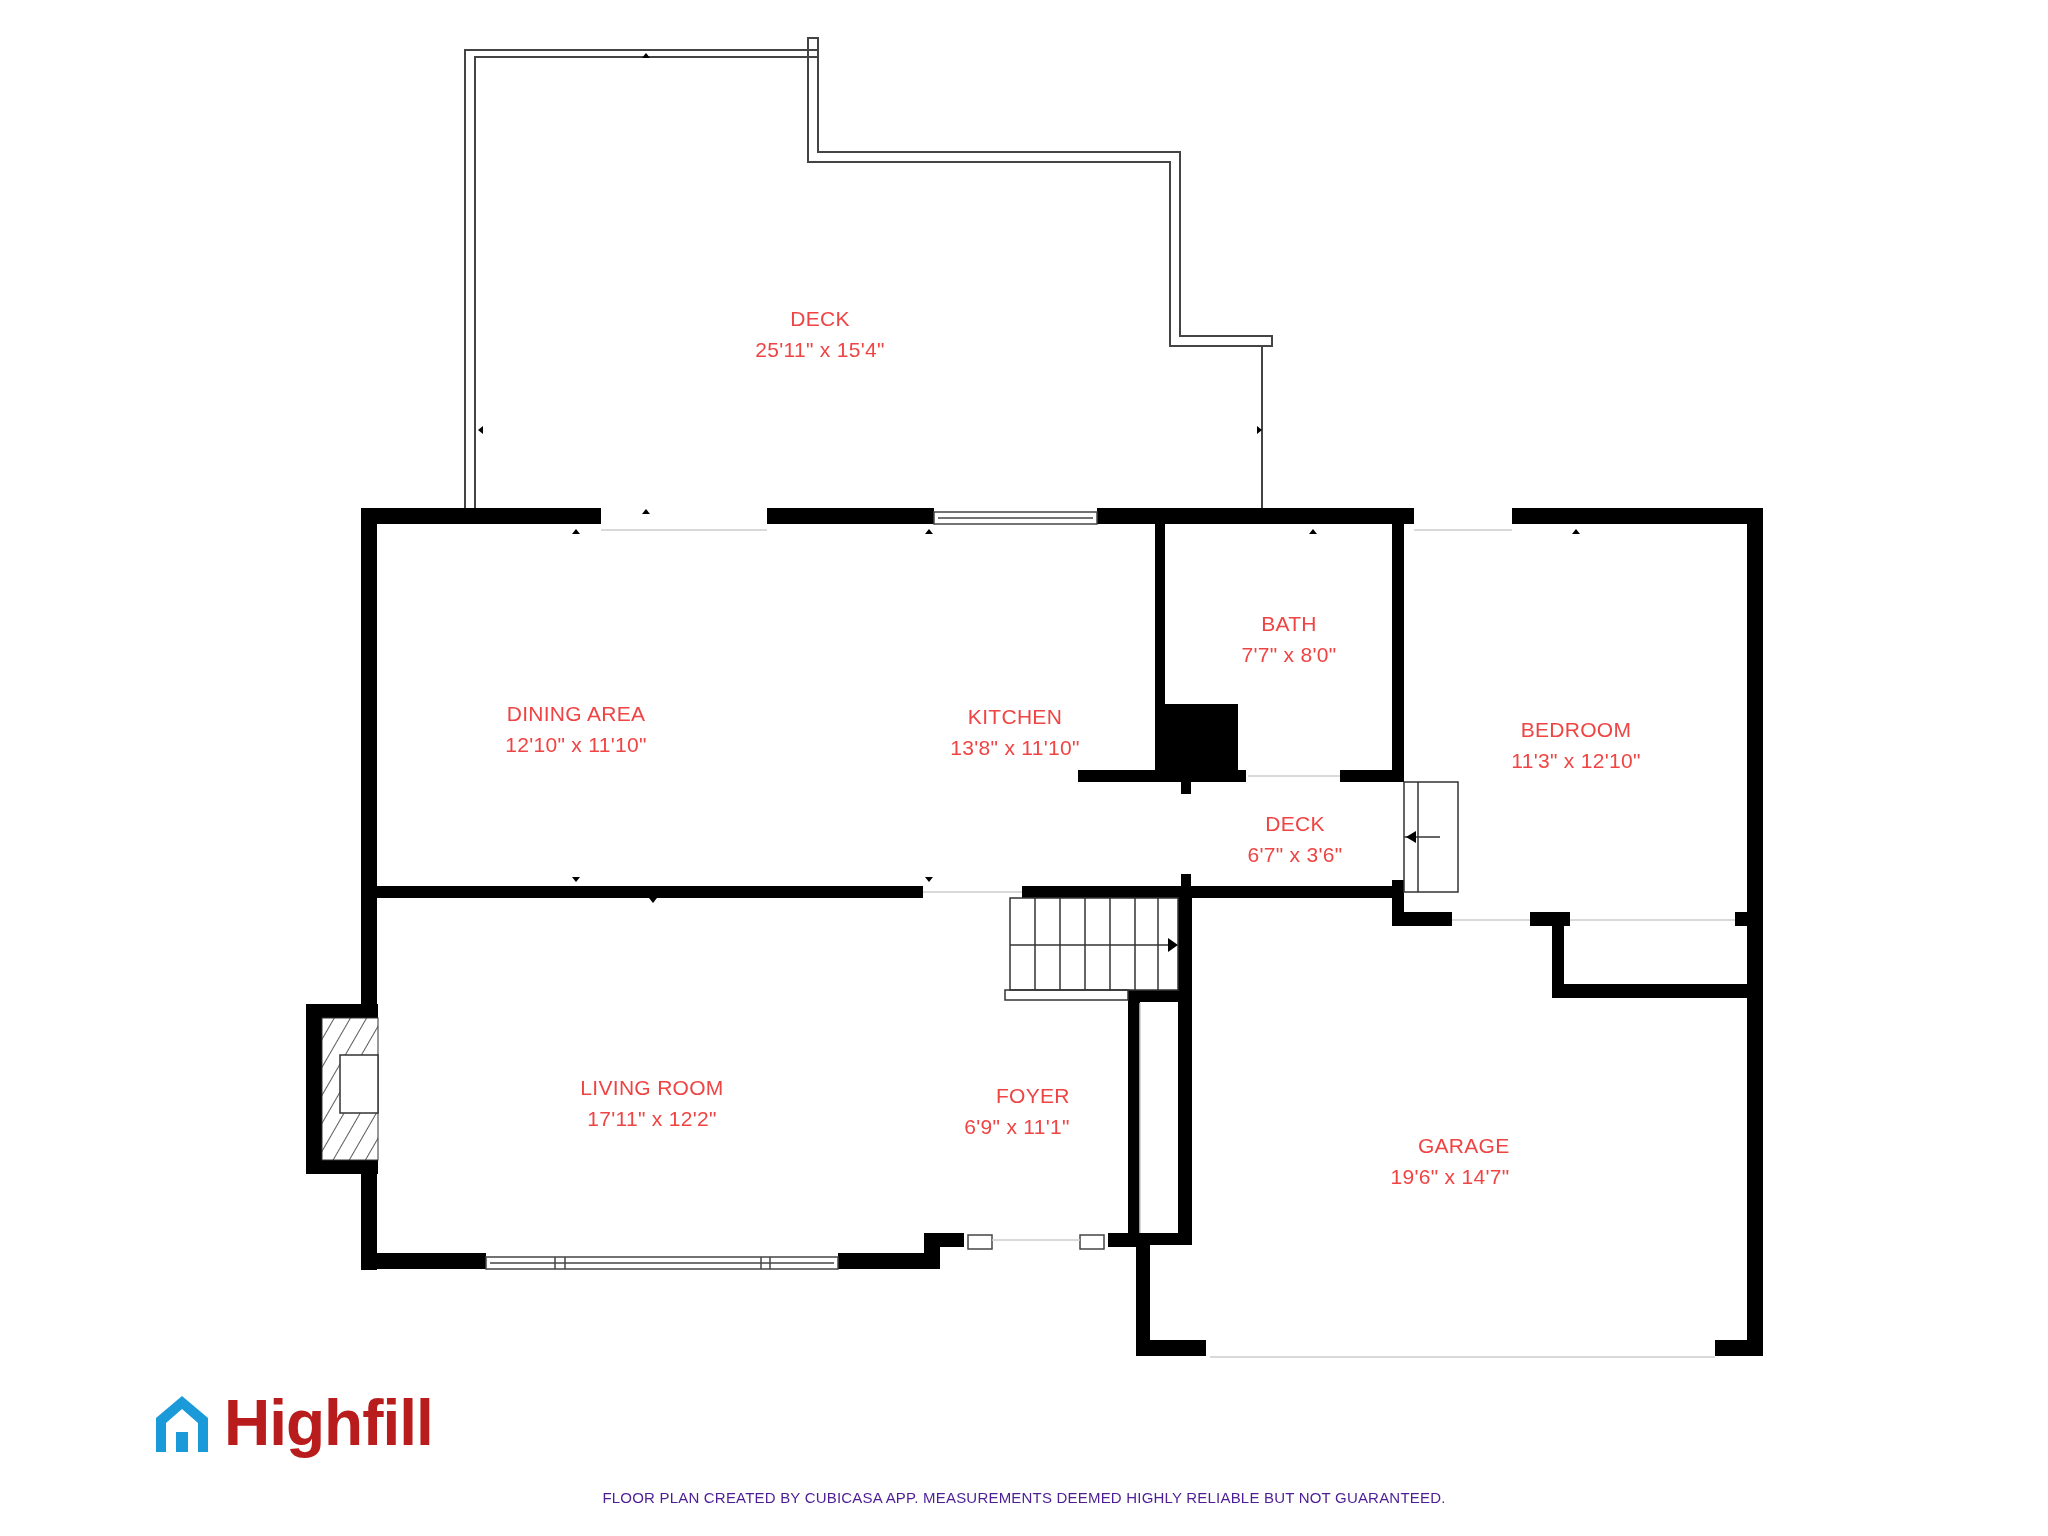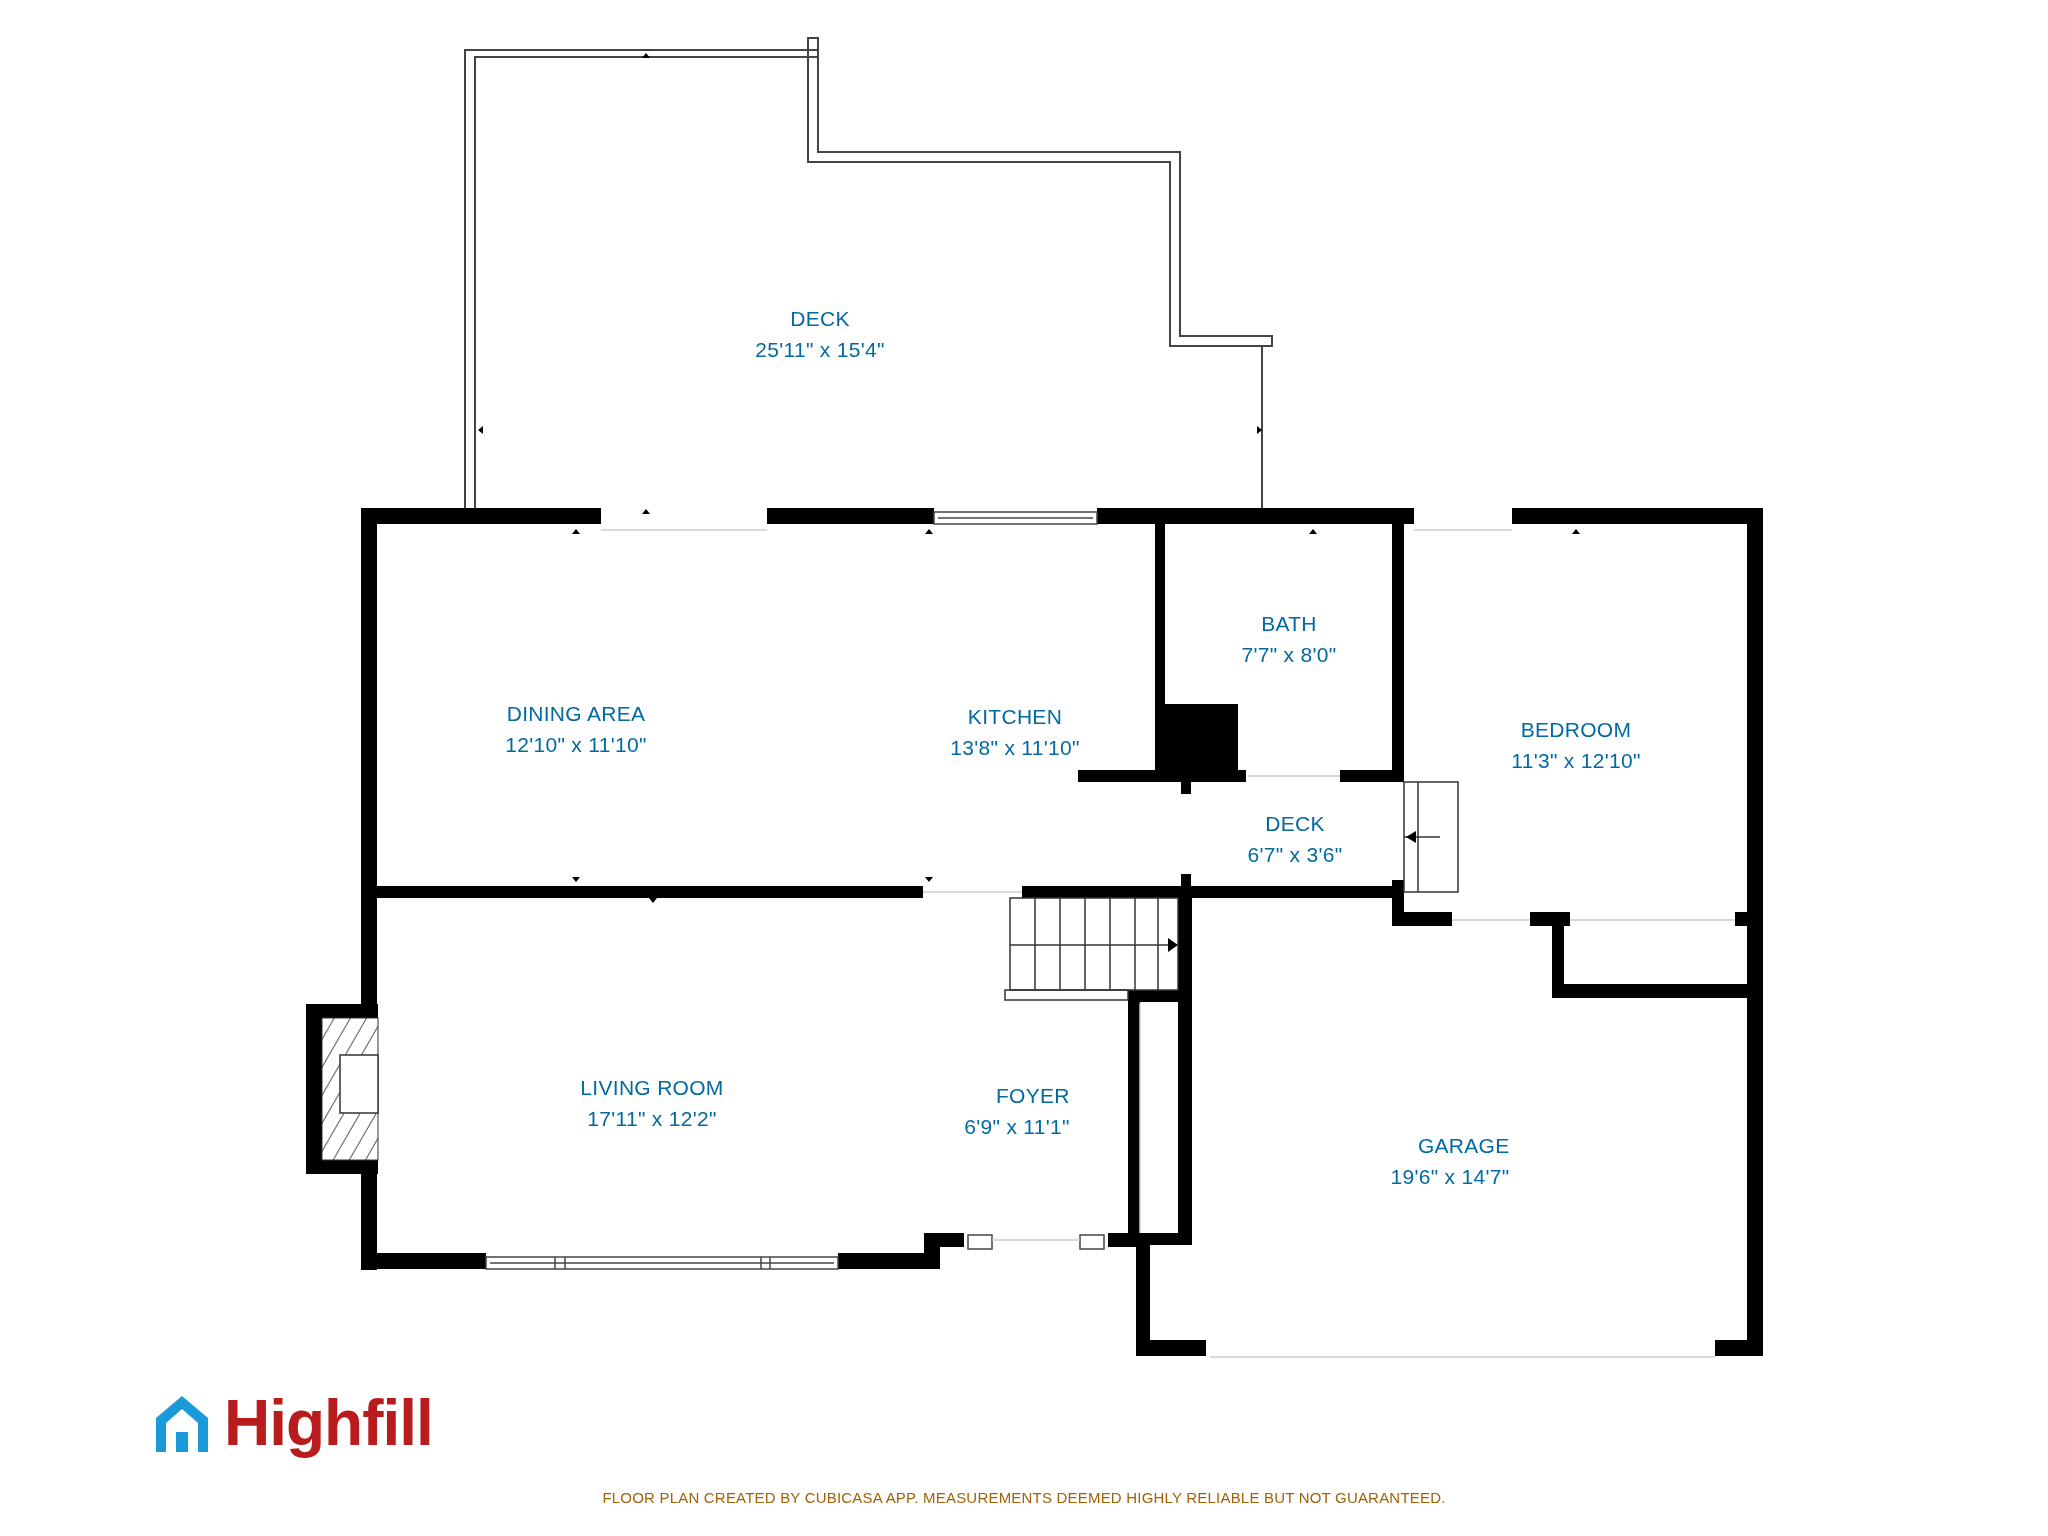--- a/index.html
+++ b/index.html
@@ -1,22 +1,22 @@
 <!DOCTYPE html>
 <html><head>
 <meta charset="utf-8">
 <style>
   html,body{margin:0;padding:0;background:#fff;}
   body{width:2048px;height:1536px;position:relative;overflow:hidden;font-family:"Liberation Sans","DejaVu Sans",sans-serif;}
   svg{position:absolute;left:0;top:0;}
-  .lbl{position:absolute;transform:translate(-50%,0);text-align:center;color:#0369a1;font-size:21px;line-height:31px;white-space:nowrap;letter-spacing:0.3px;}
+  .lbl{position:absolute;transform:translate(-50%,0);text-align:center;color:#ef4444;font-size:21px;line-height:31px;white-space:nowrap;letter-spacing:0.3px;}
   .lbl span{display:block;}
   .logo{position:absolute;left:152px;top:1392px;display:flex;align-items:center;}
   .logo-text{font-weight:bold;font-size:64px;color:#b91c1c;margin-left:12px;letter-spacing:-1px;line-height:60px;}
-  .footer{position:absolute;left:0;width:2048px;top:1489px;text-align:center;font-size:15px;color:#a16207;letter-spacing:0.2px;}
+  .footer{position:absolute;left:0;width:2048px;top:1489px;text-align:center;font-size:15px;color:#4c1d95;letter-spacing:0.2px;}
 </style>
 </head>
 <body>
 
 <svg width="2048" height="1536" viewBox="0 0 2048 1536">
 
   <g fill="none" stroke="#444" stroke-width="2">
     <polyline points="465,515 465,50 818,50"></polyline>
     <polyline points="475,515 475,57 818,57"></polyline>
     <polyline points="808,50 808,38 818,38 818,152 1180,152 1180,336 1272,336 1272,346 1170,346 1170,162 808,162 808,50"></polyline>

